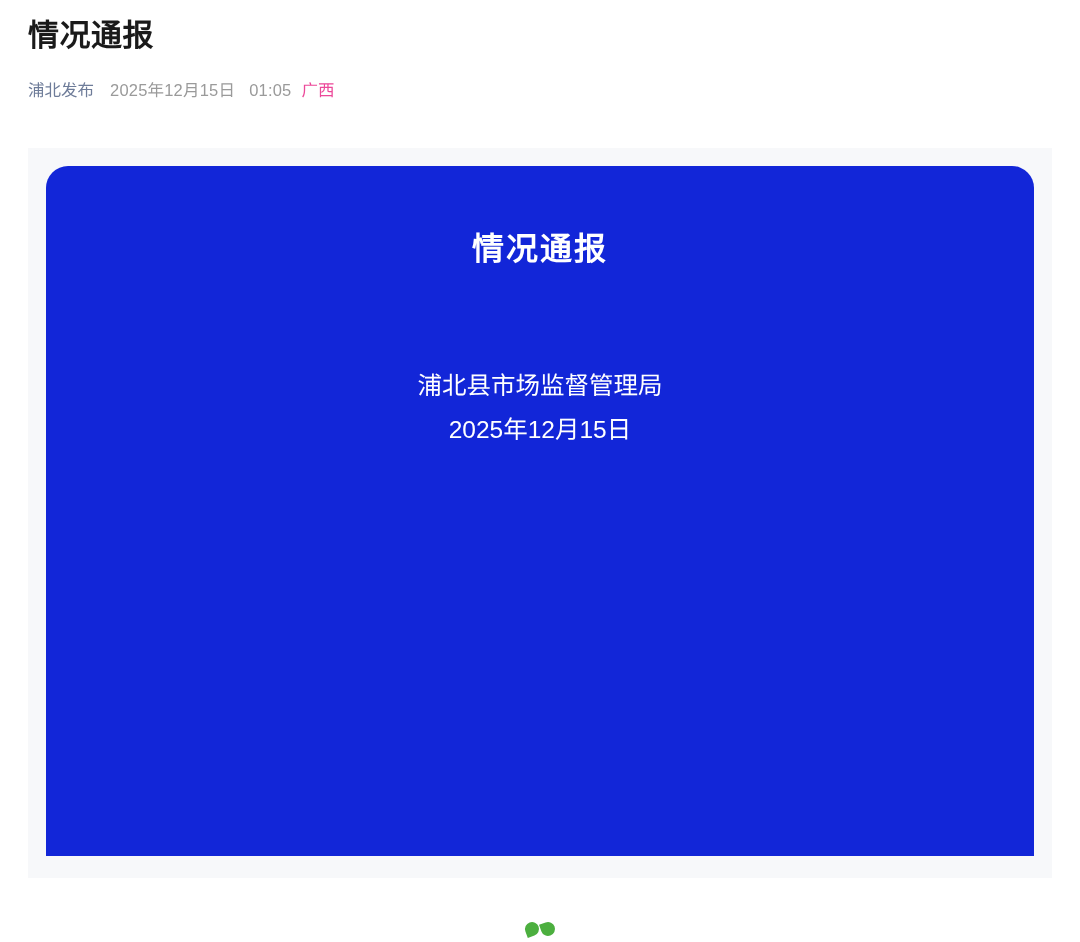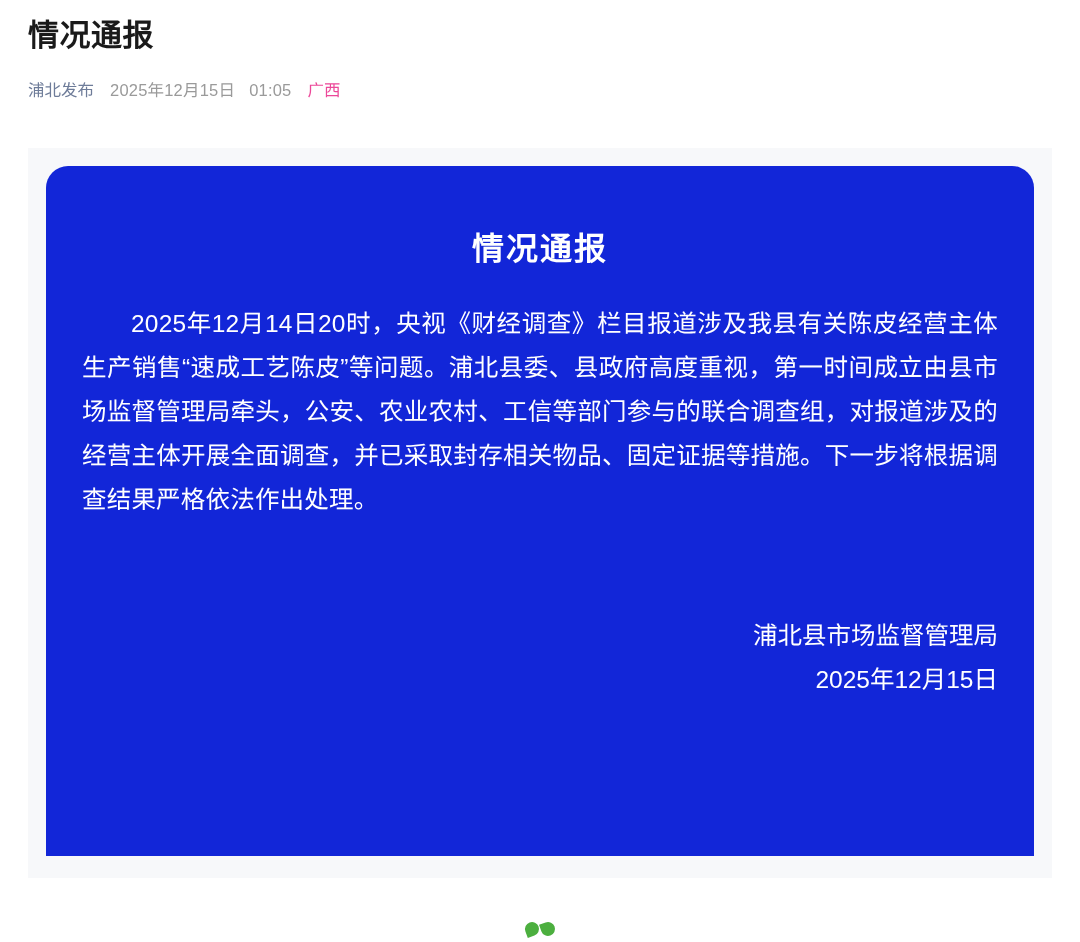--- a/index.html
+++ b/index.html
@@ -46,21 +46,21 @@
     margin-right: 16px;
     text-align: right;
   }
   .meta-date {
     color: #9a9a9a;
     margin-right: 14px;
     letter-spacing: 0.2px;
   }
   .meta-time {
     color: #9a9a9a;
-    margin-right: 16px;
+    margin-right: 10px;
     letter-spacing: 0.2px;
   }
   .meta-location {
     color: #ec4899;
   }
 
   
   .content-area {
     margin-top: 46px;
     padding: 0 28px;
@@ -98,20 +98,21 @@
   }
   .notice-signature {
     margin-top: 92px;
     text-align: right;
     font-size: 24.5px;
     line-height: 44px;
     font-weight: 500;
   }
   .sig-line {
     display: block;
+    text-align: center;
   }
 
   
   .footer-mark {
     position: absolute;
     left: 0;
     right: 0;
     bottom: 2px;
     display: flex;
     justify-content: center;
@@ -146,21 +147,20 @@
       <span class="meta-time">01:05</span>
       <span class="meta-location">广西</span>
     </div>
   </div>
 
   <div class="content-area">
     <div class="image-frame">
       <div class="notice-card">
         <div class="notice-title">情况通报</div>
         <div class="notice-body">
-          <p>2025年12月14日20时，央视《财经调查》栏目报道涉及我县有关陈皮经营主体生产销售“速成工艺陈皮”等问题。浦北县委、县政府高度重视，第一时间成立由县市场监督管理局牵头，公安、农业农村、工信等部门参与的联合调查组，对报道涉及的经营主体开展全面调查，并已采取封存相关物品、固定证据等措施。下一步将根据调查结果严格依法作出处理。</p>
         </div>
         <div class="notice-signature">
           <span class="sig-line">浦北县市场监督管理局</span>
           <span class="sig-line">2025年12月15日</span>
         </div>
       </div>
     </div>
   </div>
 
   <div class="footer-mark">

